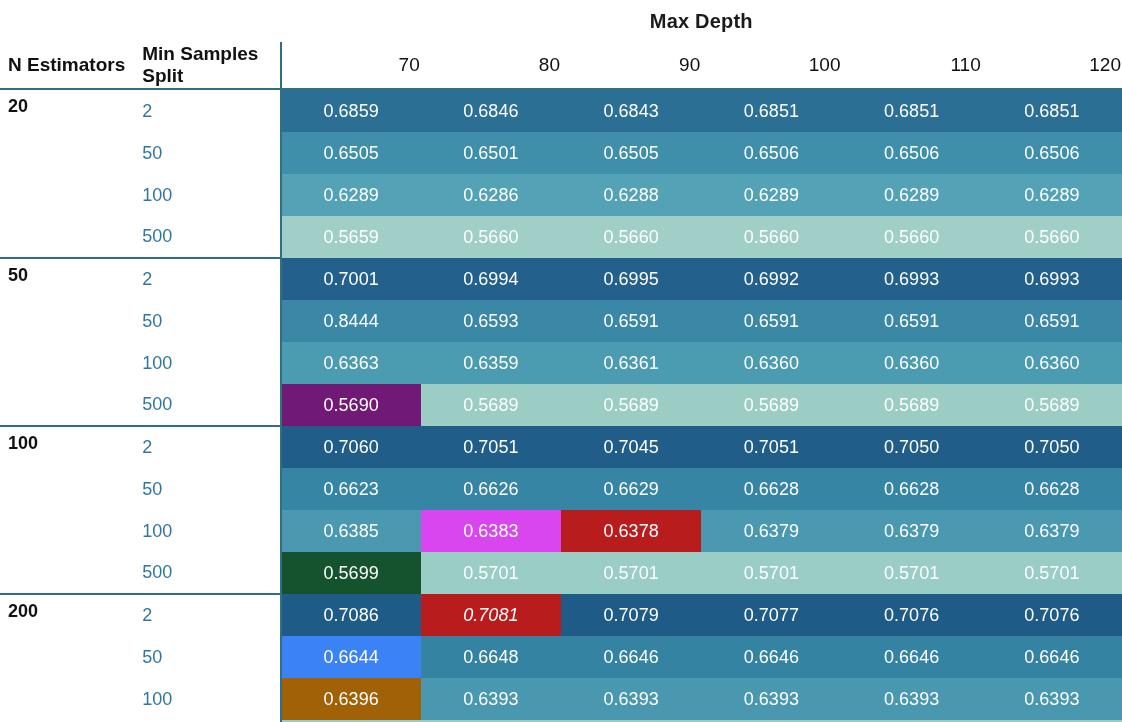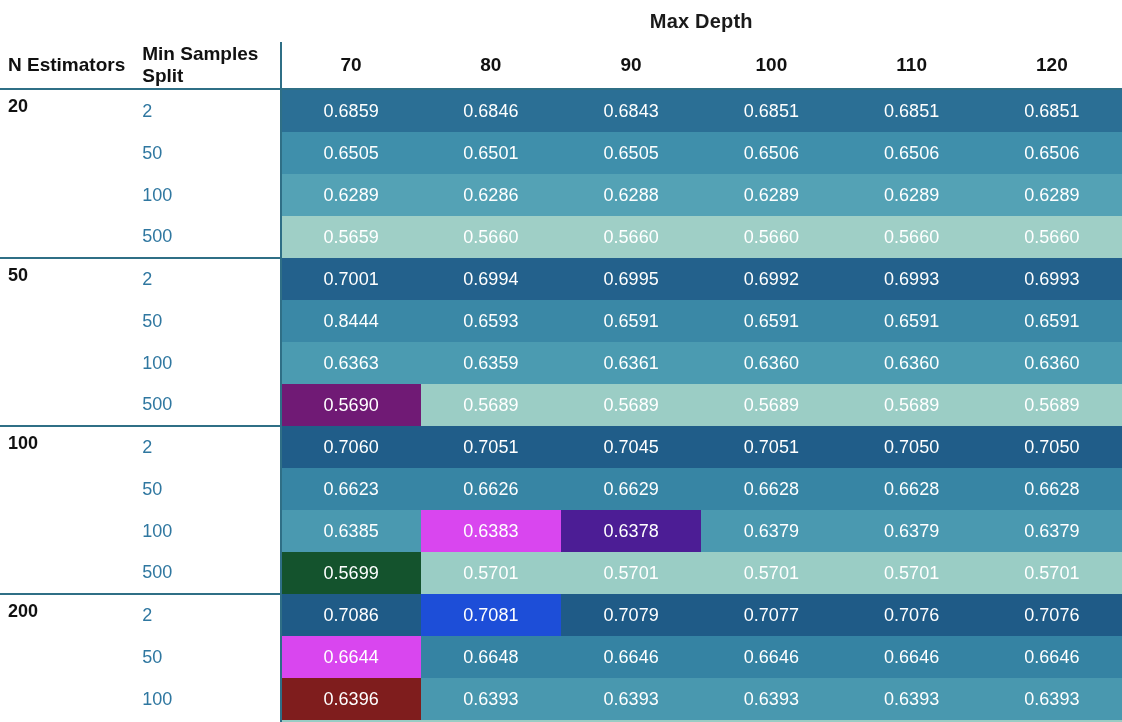--- a/index.html
+++ b/index.html
@@ -53,23 +53,23 @@
   .col-header td.rowlabel2 {
     font-size: 19px;
     font-weight: bold;
     color: #111;
     text-align: left;
     padding-left: 2px;
     border-right: 2px solid #2f6f86;
   }
   .col-header td.depth {
     font-size: 19px;
-    font-weight: bold;
-    color: #111;
-    text-align: center;
+    font-weight: normal;
+    color: #111;
+    text-align: right;
   }
   td.n-est {
     width: 180px;
     font-size: 18px;
     font-weight: bold;
     color: #111;
     vertical-align: top;
     padding-left: 8px;
     padding-top: 6px;
     background: #ffffff;
@@ -217,56 +217,56 @@
           <td class="val" style="background: rgb(55, 133, 164); margin-top: 32px;">0.6626</td>
           <td class="val" style="background: rgb(55, 133, 164);">0.6629</td>
           <td class="val" style="background: rgb(55, 133, 164);">0.6628</td>
           <td class="val" style="background: rgb(55, 133, 164);">0.6628</td>
           <td class="val" style="background: rgb(55, 133, 164);">0.6628</td>
         </tr>
         <tr>
           <td class="mss">100</td>
           <td class="val" style="background: rgb(74, 153, 176);">0.6385</td>
           <td class="val" style="background: #d946ef;">0.6383</td>
-          <td class="val" style="background: #4c1d95;">0.6378</td>
+          <td class="val" style="background: #b91c1c;">0.6378</td>
           <td class="val" style="background: rgb(74, 153, 176);">0.6379</td>
           <td class="val" style="background: rgb(74, 153, 176);">0.6379</td>
           <td class="val" style="background: rgb(74, 153, 176);">0.6379</td>
         </tr>
         <tr>
           <td class="mss">500</td>
           <td class="val" style="background: #14532d;">0.5699</td>
           <td class="val" style="background: rgb(154, 205, 197);">0.5701</td>
           <td class="val" style="background: rgb(154, 205, 197);">0.5701</td>
           <td class="val" style="background: rgb(154, 205, 197);">0.5701</td>
           <td class="val" style="background: rgb(154, 205, 197);">0.5701</td>
           <td class="val" style="background: rgb(154, 205, 197);">0.5701</td>
         </tr>
         <tr class="group-start">
           <td class="n-est" rowspan="4">200</td>
           <td class="mss">2</td>
           <td class="val" style="background: rgb(31, 91, 135);">0.7086</td>
-          <td class="val" style="background: #1d4ed8;">0.7081</td>
+          <td class="val" style="background: #b91c1c; font-style: italic;">0.7081</td>
           <td class="val" style="background: rgb(31, 91, 135);">0.7079</td>
           <td class="val" style="background: rgb(31, 91, 135);">0.7077</td>
           <td class="val" style="background: rgb(31, 91, 135);">0.7076</td>
           <td class="val" style="background: rgb(31, 91, 135);">0.7076</td>
         </tr>
         <tr>
           <td class="mss">50</td>
-          <td class="val" style="background: #d946ef;">0.6644</td>
+          <td class="val" style="background: #3b82f6;">0.6644</td>
           <td class="val" style="background: rgb(53, 131, 163);">0.6648</td>
           <td class="val" style="background: rgb(53, 131, 163);">0.6646</td>
           <td class="val" style="background: rgb(53, 131, 163);">0.6646</td>
           <td class="val" style="background: rgb(53, 131, 163);">0.6646</td>
           <td class="val" style="background: rgb(53, 131, 163);">0.6646</td>
         </tr>
         <tr>
           <td class="mss">100</td>
-          <td class="val" style="background: #7f1d1d;">0.6396</td>
+          <td class="val" style="background: #a16207;">0.6396</td>
           <td class="val" style="background: rgb(73, 152, 175);">0.6393</td>
           <td class="val" style="background: rgb(73, 152, 175);">0.6393</td>
           <td class="val" style="background: rgb(73, 152, 175);">0.6393</td>
           <td class="val" style="background: rgb(73, 152, 175);">0.6393</td>
           <td class="val" style="background: rgb(73, 152, 175);">0.6393</td>
         </tr>
         <tr>
           <td class="mss">500</td>
           <td class="val" style="background: rgb(152, 204, 196);">0.5713</td>
           <td class="val" style="background: rgb(152, 204, 196);">0.5712</td>

